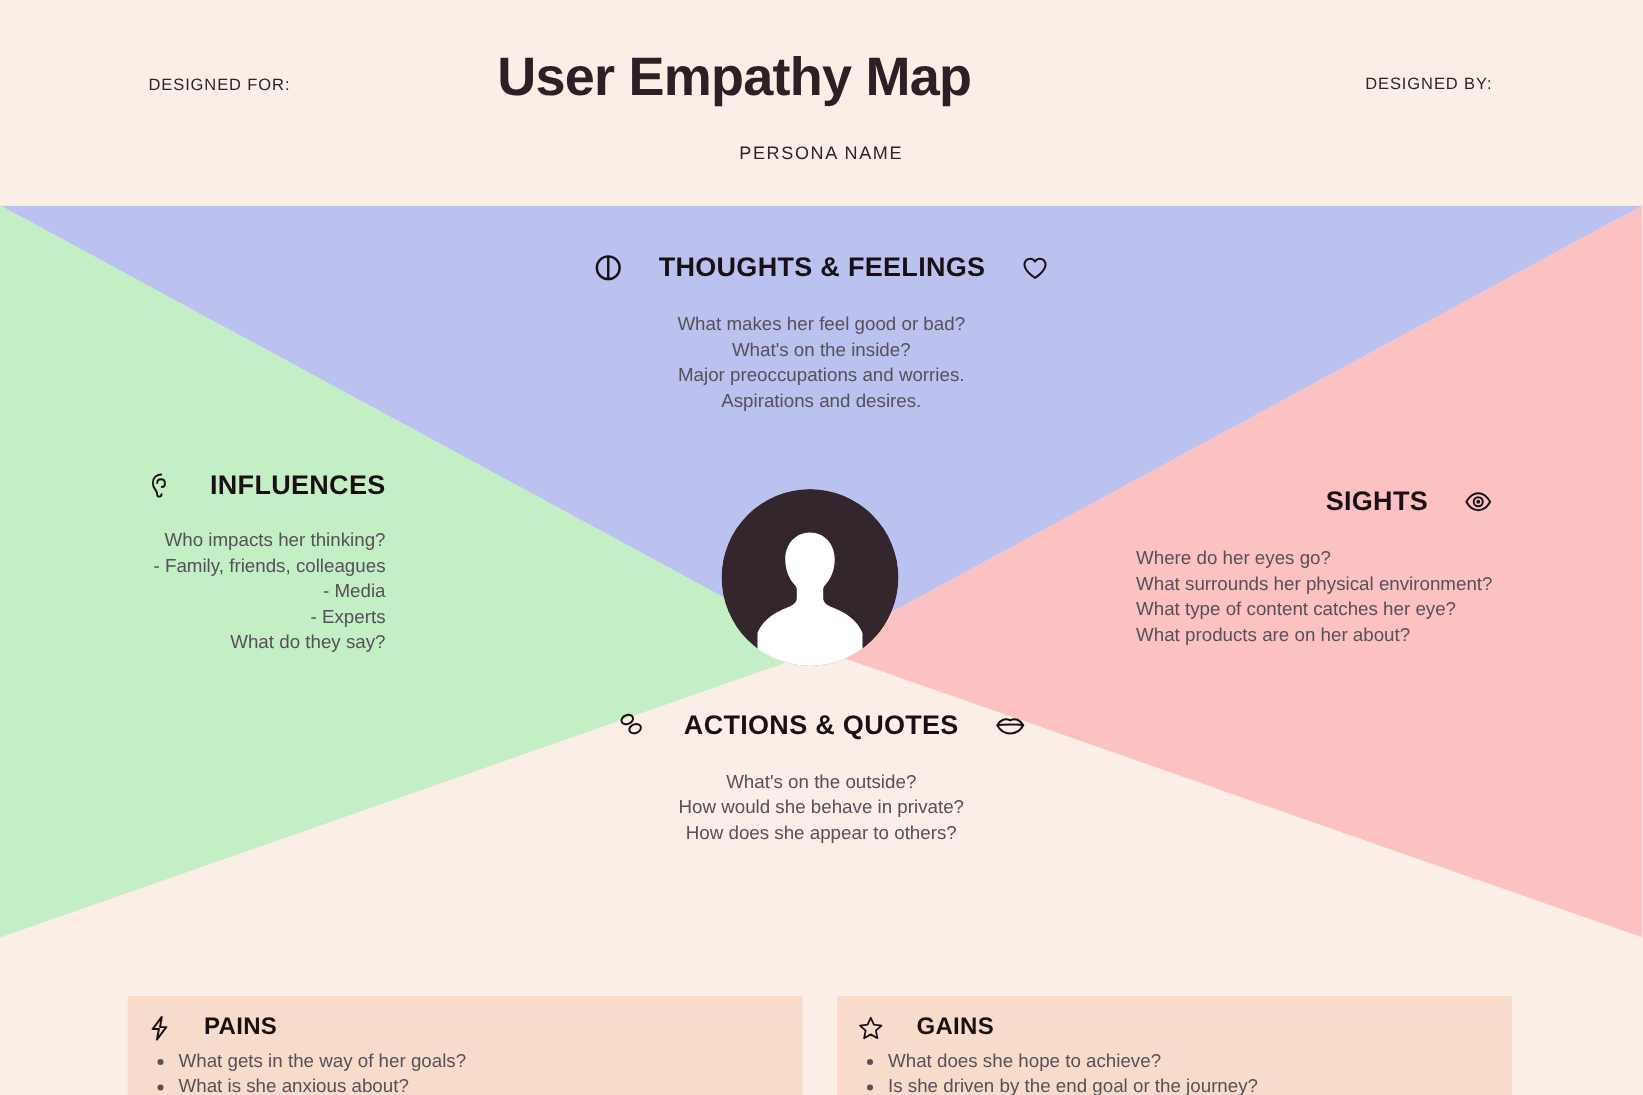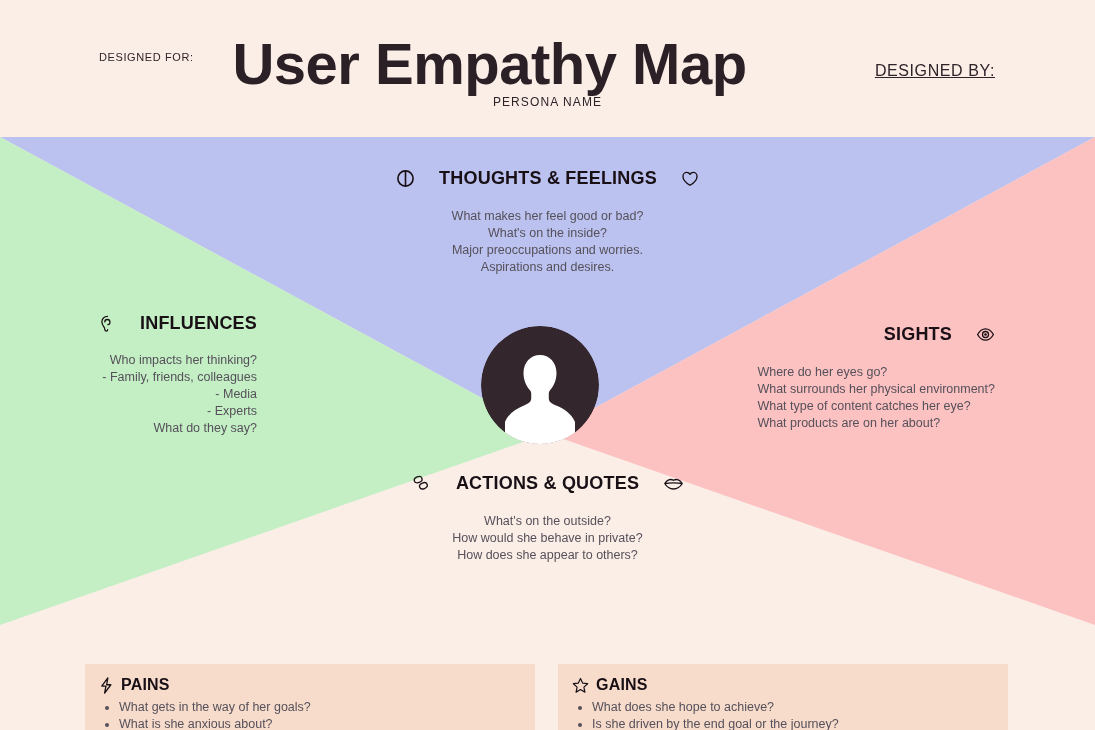--- a/index.html
+++ b/index.html
@@ -29,34 +29,33 @@
     left: 99px;
     top: 51px;
     font-size: 11px;
     letter-spacing: 0.6px;
     color: #2e2329;
     font-weight: 400;
   }
   .designed-by {
     position: absolute;
     right: 100px;
-    top: 62px;
-    font-size: 16px;
+    top: 50px;
+    font-size: 11px;
     letter-spacing: 0.6px;
     color: #2e2329;
     font-weight: 400;
-    text-decoration: underline;
   }
   .main-title {
     position: absolute;
     left: 0;
     top: 30px;
     width: 979px;
     text-align: center;
-    font-size: 58px;
+    font-size: 36px;
     font-weight: bold;
     letter-spacing: -0.5px;
     color: #2b2026;
     line-height: 1.18;
   }
   .persona-name {
     position: absolute;
     left: 0;
     top: 95px;
     width: 1095px;
@@ -152,21 +151,21 @@
     height: 66px;
     background: #f7dccc;
     z-index: 4;
     overflow: hidden;
   }
   .box-pains { left: 85px; }
   .box-gains { left: 558px; }
   .box-head {
     display: flex;
     align-items: center;
-    gap: 7px;
+    gap: 22px;
     margin: 12px 0 0 14px;
     font-size: 16px;
     font-weight: bold;
     letter-spacing: 0.2px;
     color: #191016;
   }
   .box-list {
     margin: 5px 0 0 0;
     padding-left: 34px;
     font-size: 12.5px;

